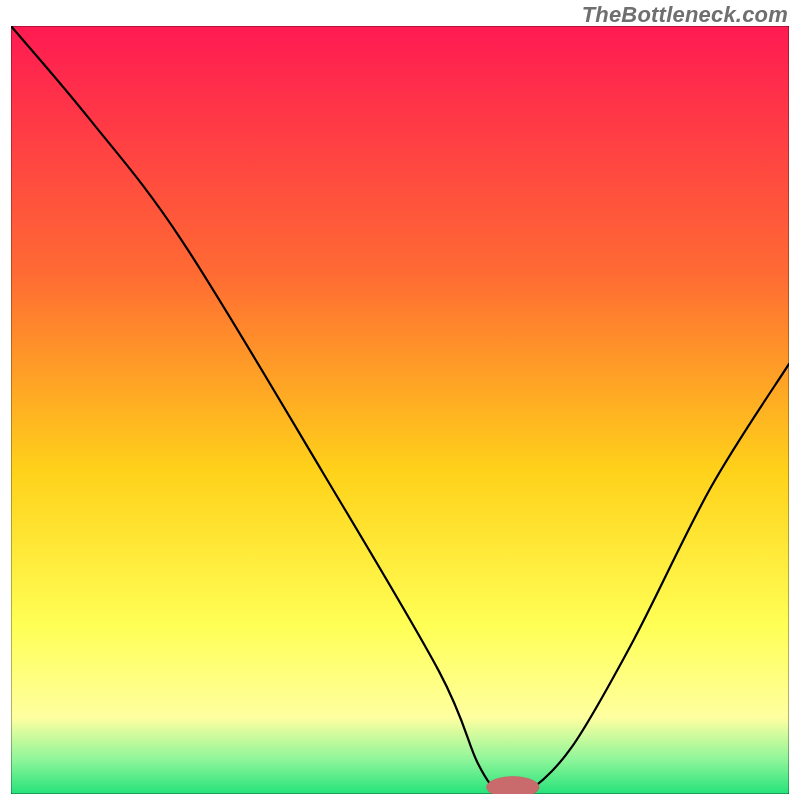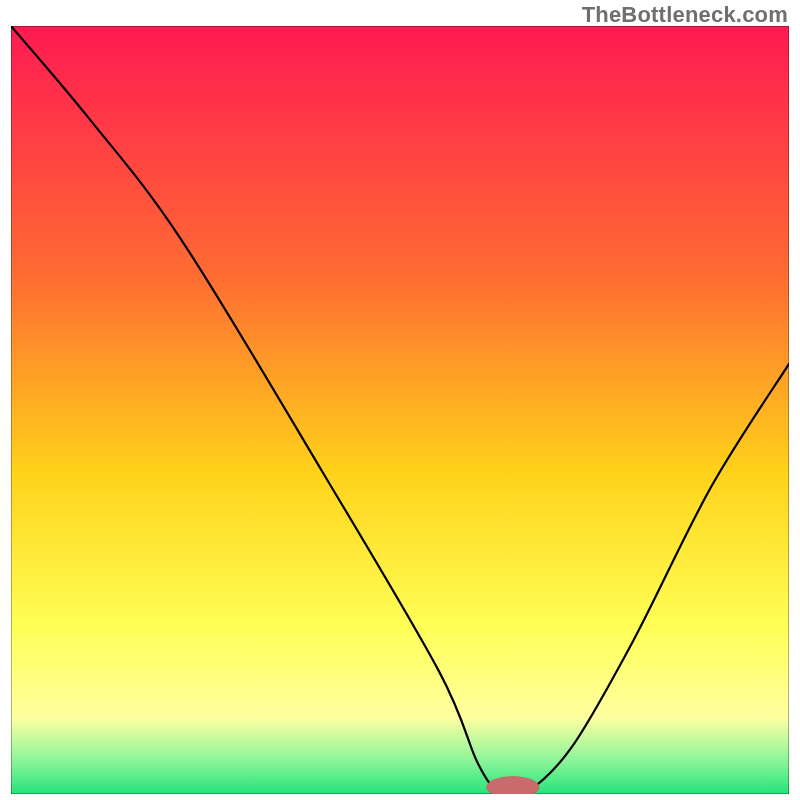--- a/index.html
+++ b/index.html
@@ -8,20 +8,21 @@
     width: 800px;
     height: 800px;
     background: #ffffff;
     overflow: hidden;
   }
   .frame {
     position: relative;
     width: 800px;
     height: 800px;
     box-sizing: border-box;
+    font-style: italic;
   }
   .watermark {
     position: absolute;
     top: 2px;
     right: 12px;
     font-family: Arial, Helvetica, sans-serif;
     font-size: 22px;
     font-weight: 600;
     color: #6f6f6f;
     letter-spacing: 0.2px;

